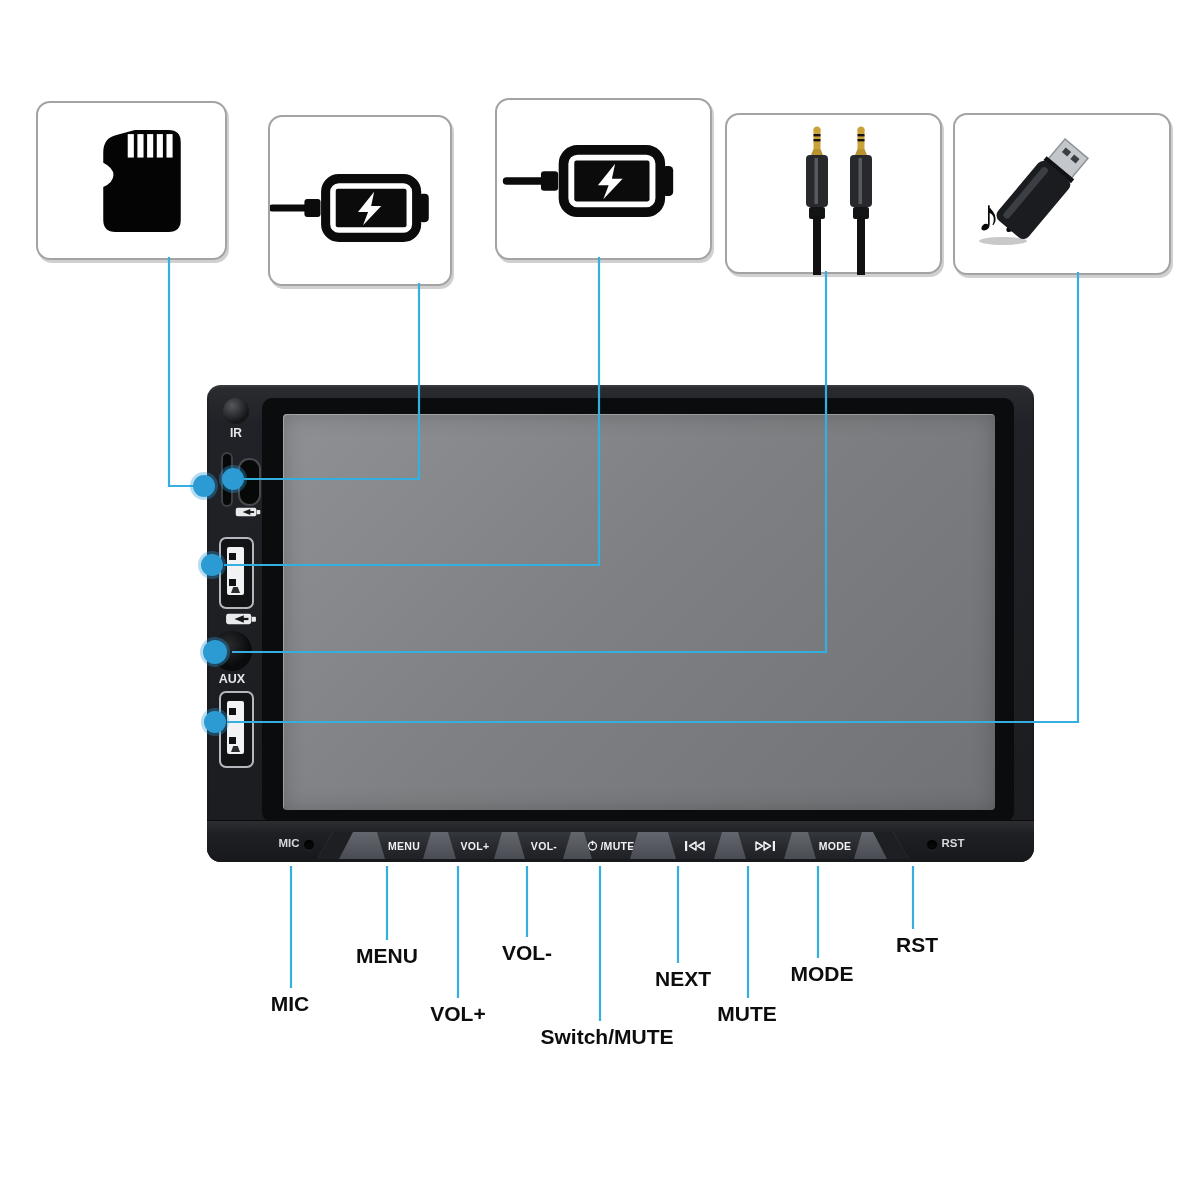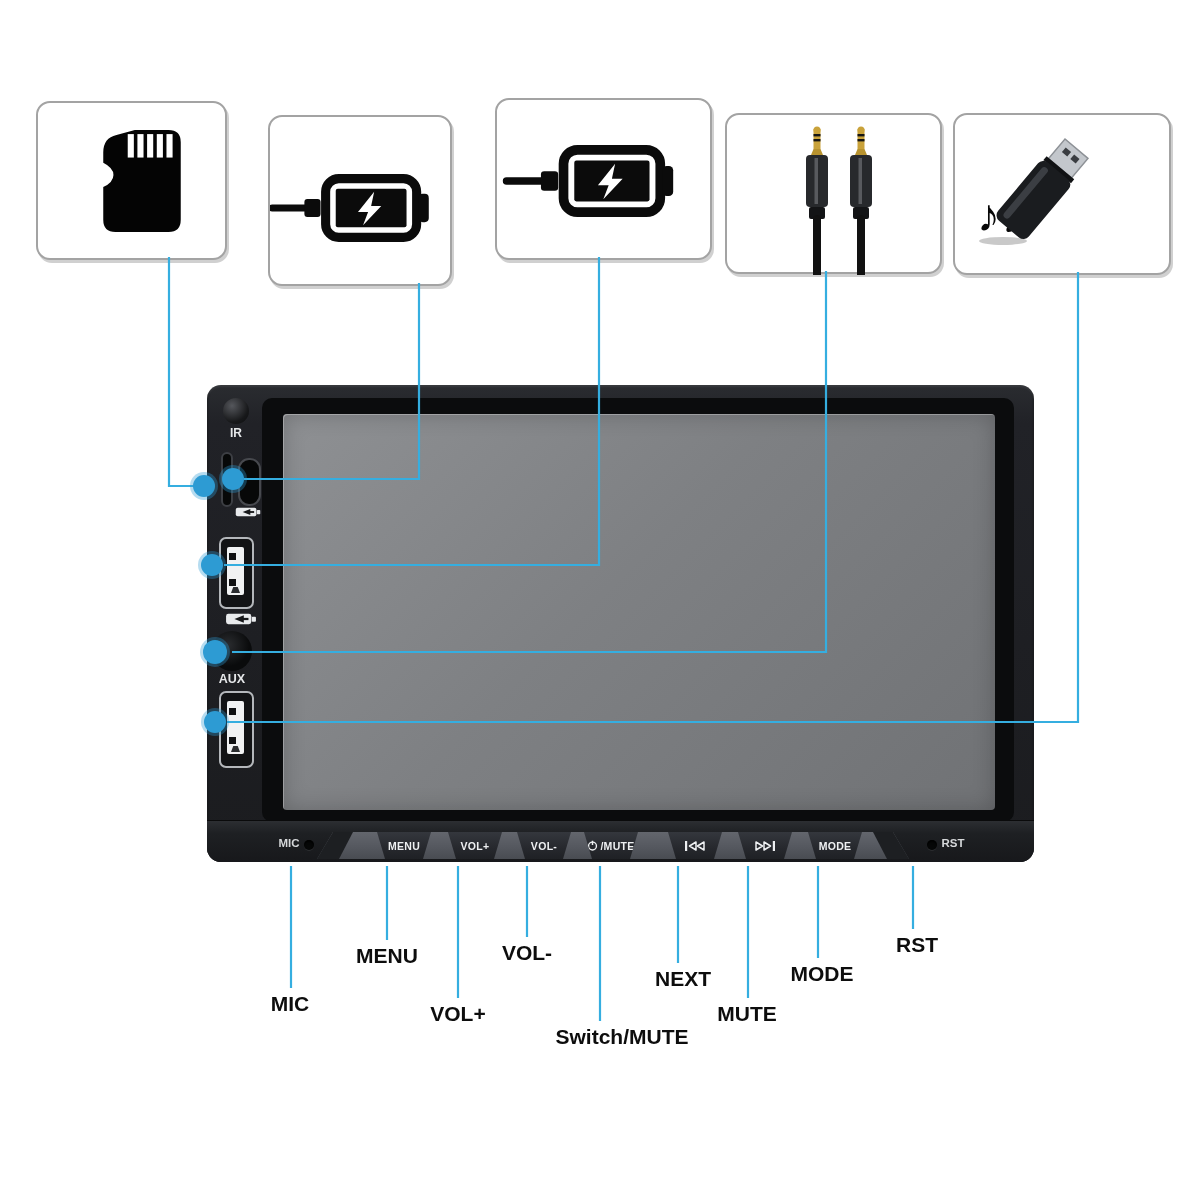--- a/index.html
+++ b/index.html
@@ -253,19 +253,19 @@
         <circle cx="215" cy="652" r="12" fill="#2d9bd3"></circle>
       <circle cx="215" cy="722" r="14" fill="#2d9bd3" opacity="0.35"></circle>
         <circle cx="215" cy="722" r="11" fill="#2d9bd3"></circle>
     </g>
   </svg>
 
   <div class="ann-label" style="left:290px;top:992px;">MIC</div>
   <div class="ann-label" style="left:387px;top:944px;">MENU</div>
   <div class="ann-label" style="left:458px;top:1002px;">VOL+</div>
   <div class="ann-label" style="left:527px;top:941px;">VOL-</div>
-  <div class="ann-label" style="left:622px;top:1025px;">Switch/MUTE</div>
+  <div class="ann-label" style="left:607px;top:1025px;">Switch/MUTE</div>
   <div class="ann-label" style="left:683px;top:967px;">NEXT</div>
   <div class="ann-label" style="left:747px;top:1002px;">MUTE</div>
   <div class="ann-label" style="left:822px;top:962px;">MODE</div>
   <div class="ann-label" style="left:917px;top:933px;">RST</div>
 
 </div>
 
 </body></html>

